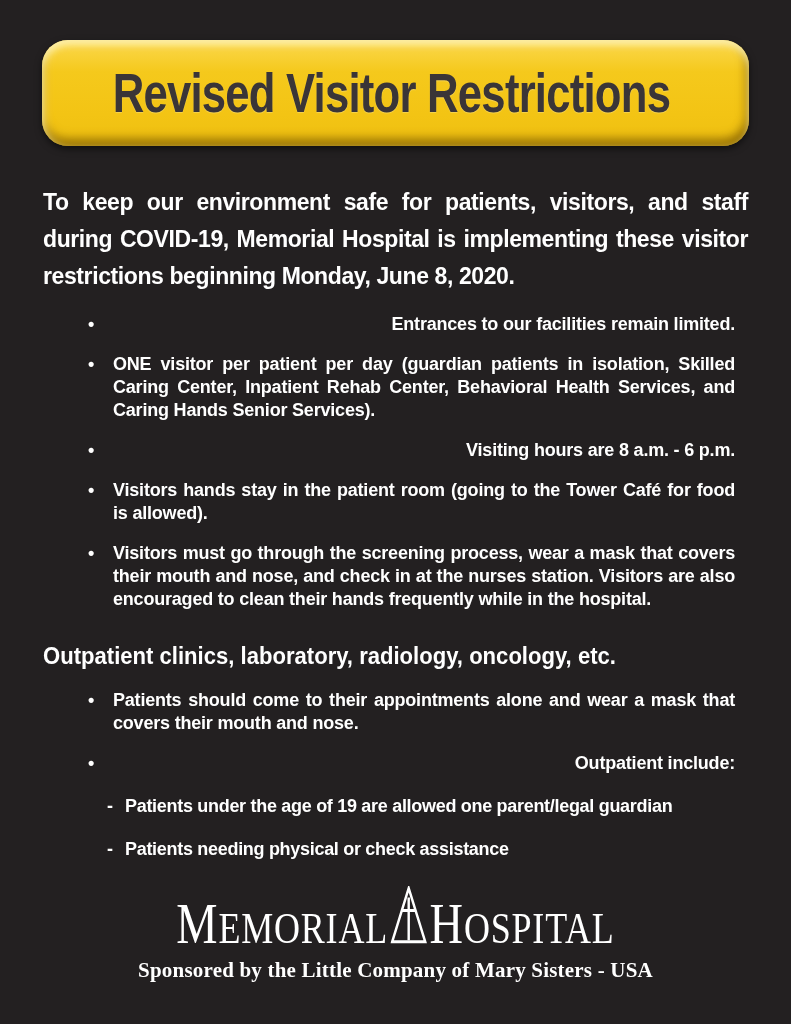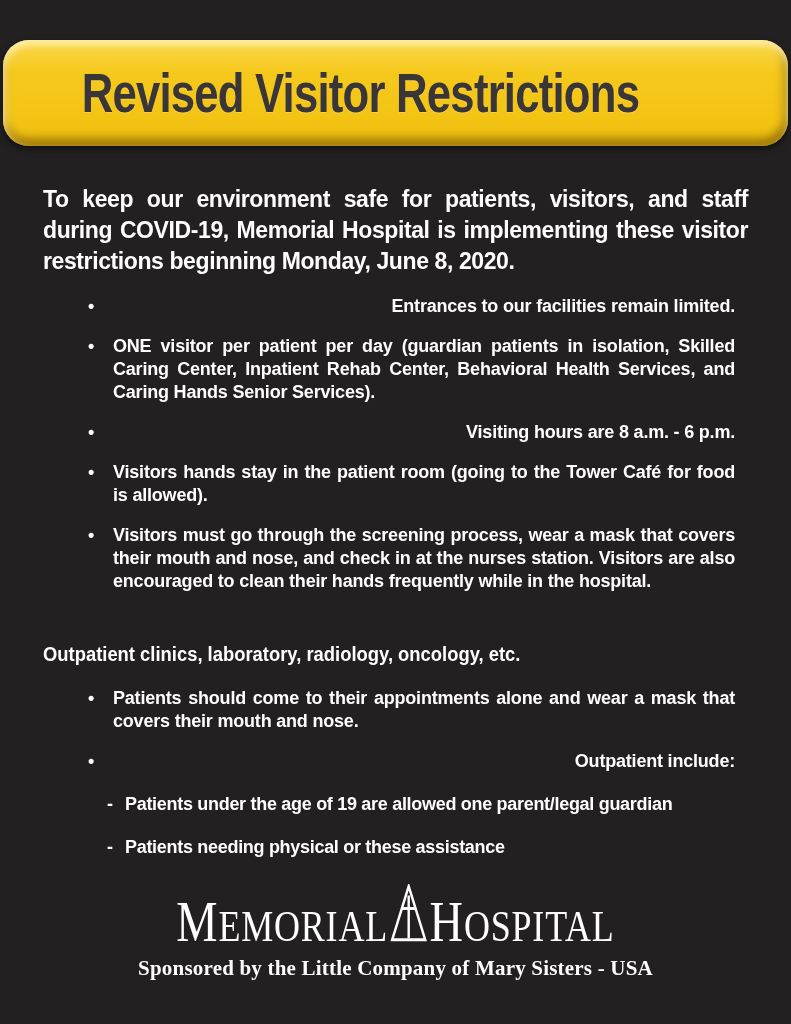--- a/index.html
+++ b/index.html
@@ -10,54 +10,54 @@
     margin: 0 auto;
     background: #232021;
     overflow: hidden;
     font-family: "Liberation Sans", sans-serif;
     color: #ffffff;
     -webkit-font-smoothing: antialiased;
   }
 
   
   .banner {
-    width: 785px;
+    width: 707px;
     height: 106px;
     margin: 40px auto 0 auto;
     border-radius: 26px;
     background: linear-gradient(180deg, #fbd84f 0%, #f5c91c 30%, #f3c414 70%, #eec011 100%);
     box-shadow:
       inset 0 5px 7px rgba(255, 245, 190, 0.75),
       inset 4px 3px 8px rgba(255, 235, 150, 0.45),
       inset 0 -8px 10px rgba(120, 85, 0, 0.55),
       inset -5px -4px 9px rgba(120, 85, 0, 0.35),
       0 3px 7px rgba(0, 0, 0, 0.55);
     display: flex;
     align-items: center;
-    justify-content: flex-start;
+    justify-content: flex-end;
     overflow: hidden;
   }
   .banner-title {
     font-size: 56px;
     font-weight: bold;
     color: #3a3537;
     letter-spacing: -1px;
     white-space: nowrap;
     transform: scaleX(0.78);
     transform-origin: 50% 50%;
     line-height: 1;
     text-shadow: 0 1px 1px rgba(255,255,255,0.25);
   }
 
   
   .intro {
     margin: 38px 43px 0 43px;
     font-size: 23px;
     font-weight: bold;
-    line-height: 31px;
+    line-height: 37px;
     letter-spacing: -0.4px;
     text-align: justify;
   }
 
   
   .bullets { margin: 18px 42px 0 88px; }
   .bullet-item {
     display: flex;
     margin-bottom: 17px;
     font-size: 18px;
@@ -71,22 +71,22 @@
   }
   .bullet-text {
     flex: 1;
     text-align: justify;
     padding-right: 14px;
   }
   .bullet-text.nowrap { white-space: nowrap; text-align: right; }
 
   
   .section-heading {
-    margin: 46px 43px 0 43px;
-    font-size: 20px;
+    margin: 30px 43px 0 43px;
+    font-size: 24px;
     font-weight: bold;
     line-height: 30px;
     white-space: nowrap;
   }
   .section-heading .squeeze {
     display: inline-block;
     transform: scaleX(0.92);
     transform-origin: 0 50%;
   }
   .bullets.outpatient { margin-top: 18px; }
@@ -180,21 +180,21 @@
     </div>
   </div>
 
   <div class="sub-items">
     <div class="sub-item">
       <span class="sub-glyph">-</span>
       <span>Patients under the age of 19 are allowed one parent/legal guardian</span>
     </div>
     <div class="sub-item">
       <span class="sub-glyph">-</span>
-      <span>Patients needing physical or these assistance</span>
+      <span>Patients needing physical or check assistance</span>
     </div>
   </div>
 
   <div class="logo">
     <div class="logo-line">
       <span class="logo-initial">M</span>
         <span class="logo-rest">EMORIAL</span>
       <svg class="logo-triangle" width="46" height="58" viewBox="0 0 60 76">
         <path d="M30 3 L57 73 L3 73 Z" fill="none" stroke="#ffffff" stroke-width="4"></path>
         <line x1="30" y1="15" x2="30" y2="71" stroke="#ffffff" stroke-width="4"></line>

